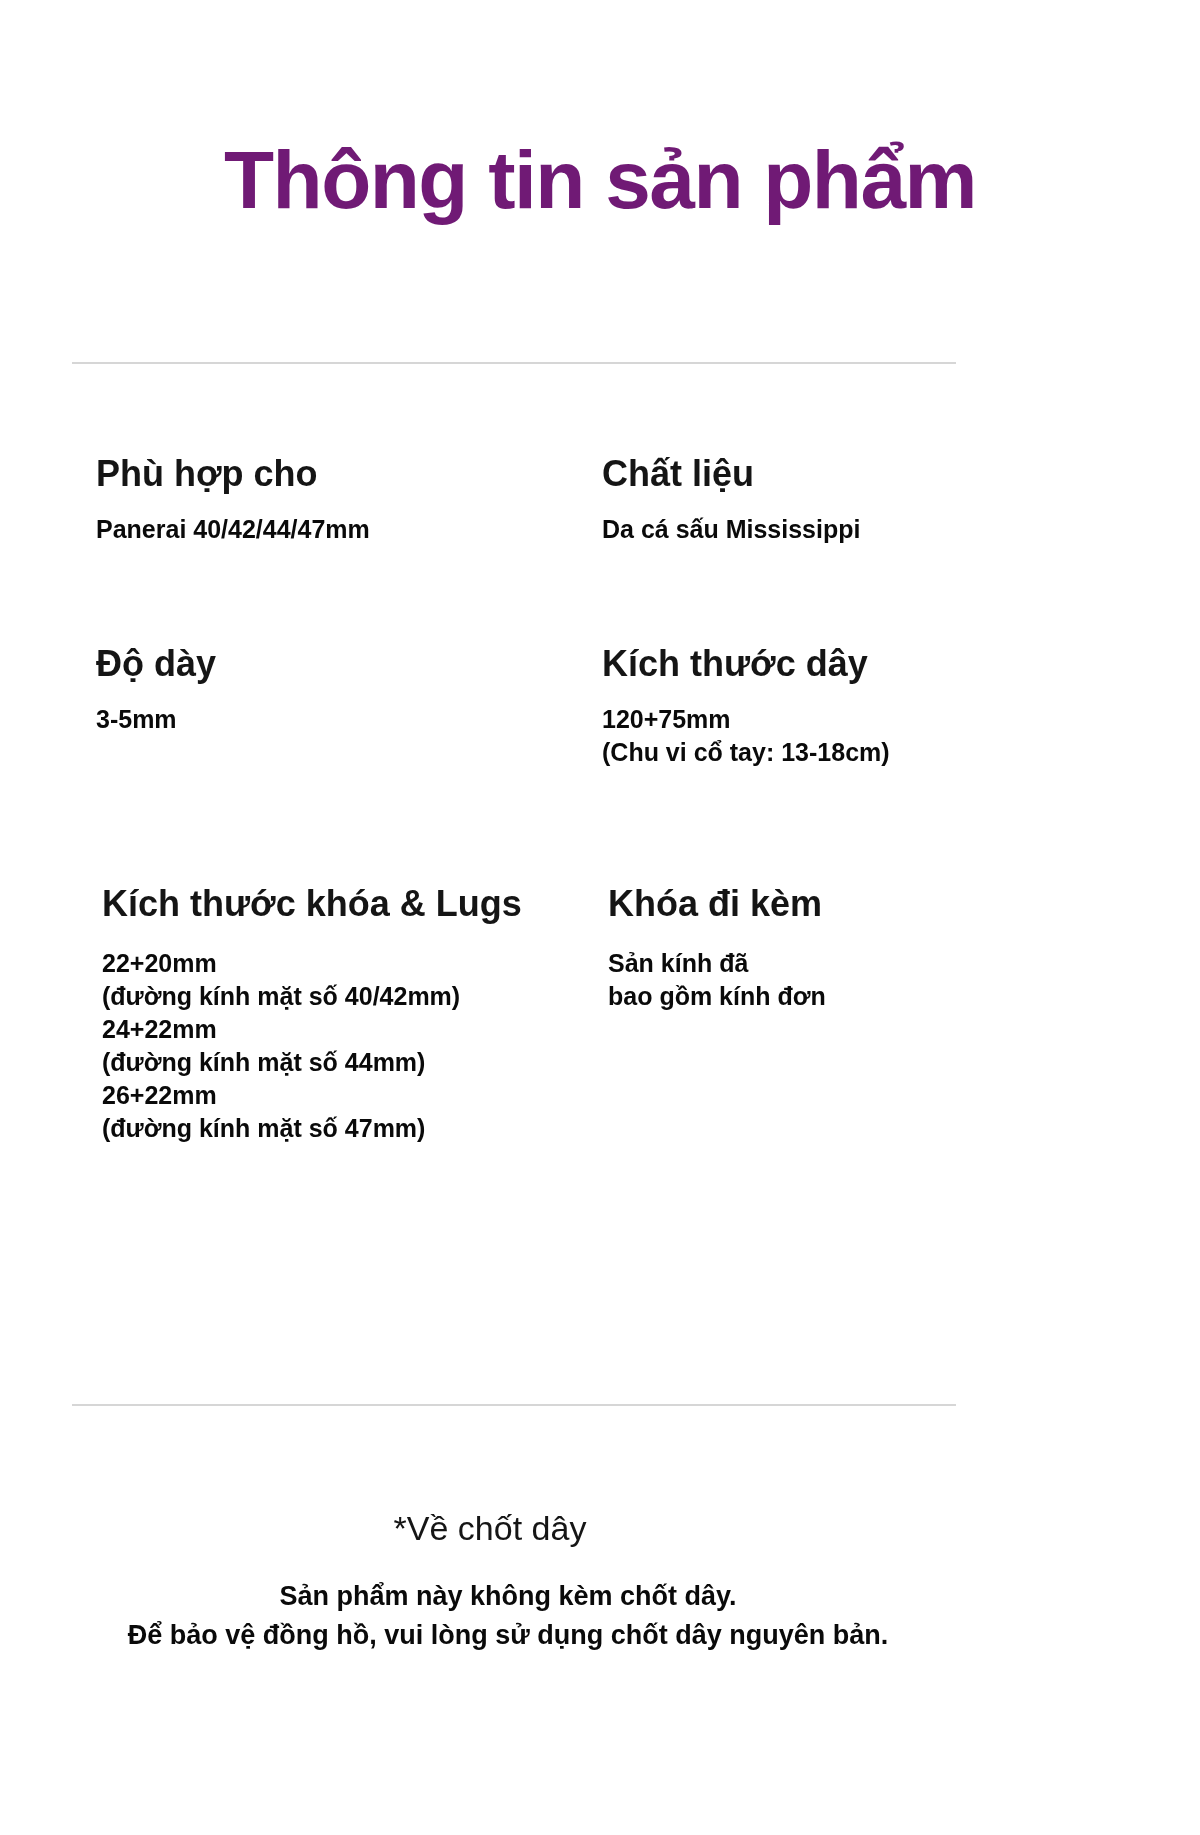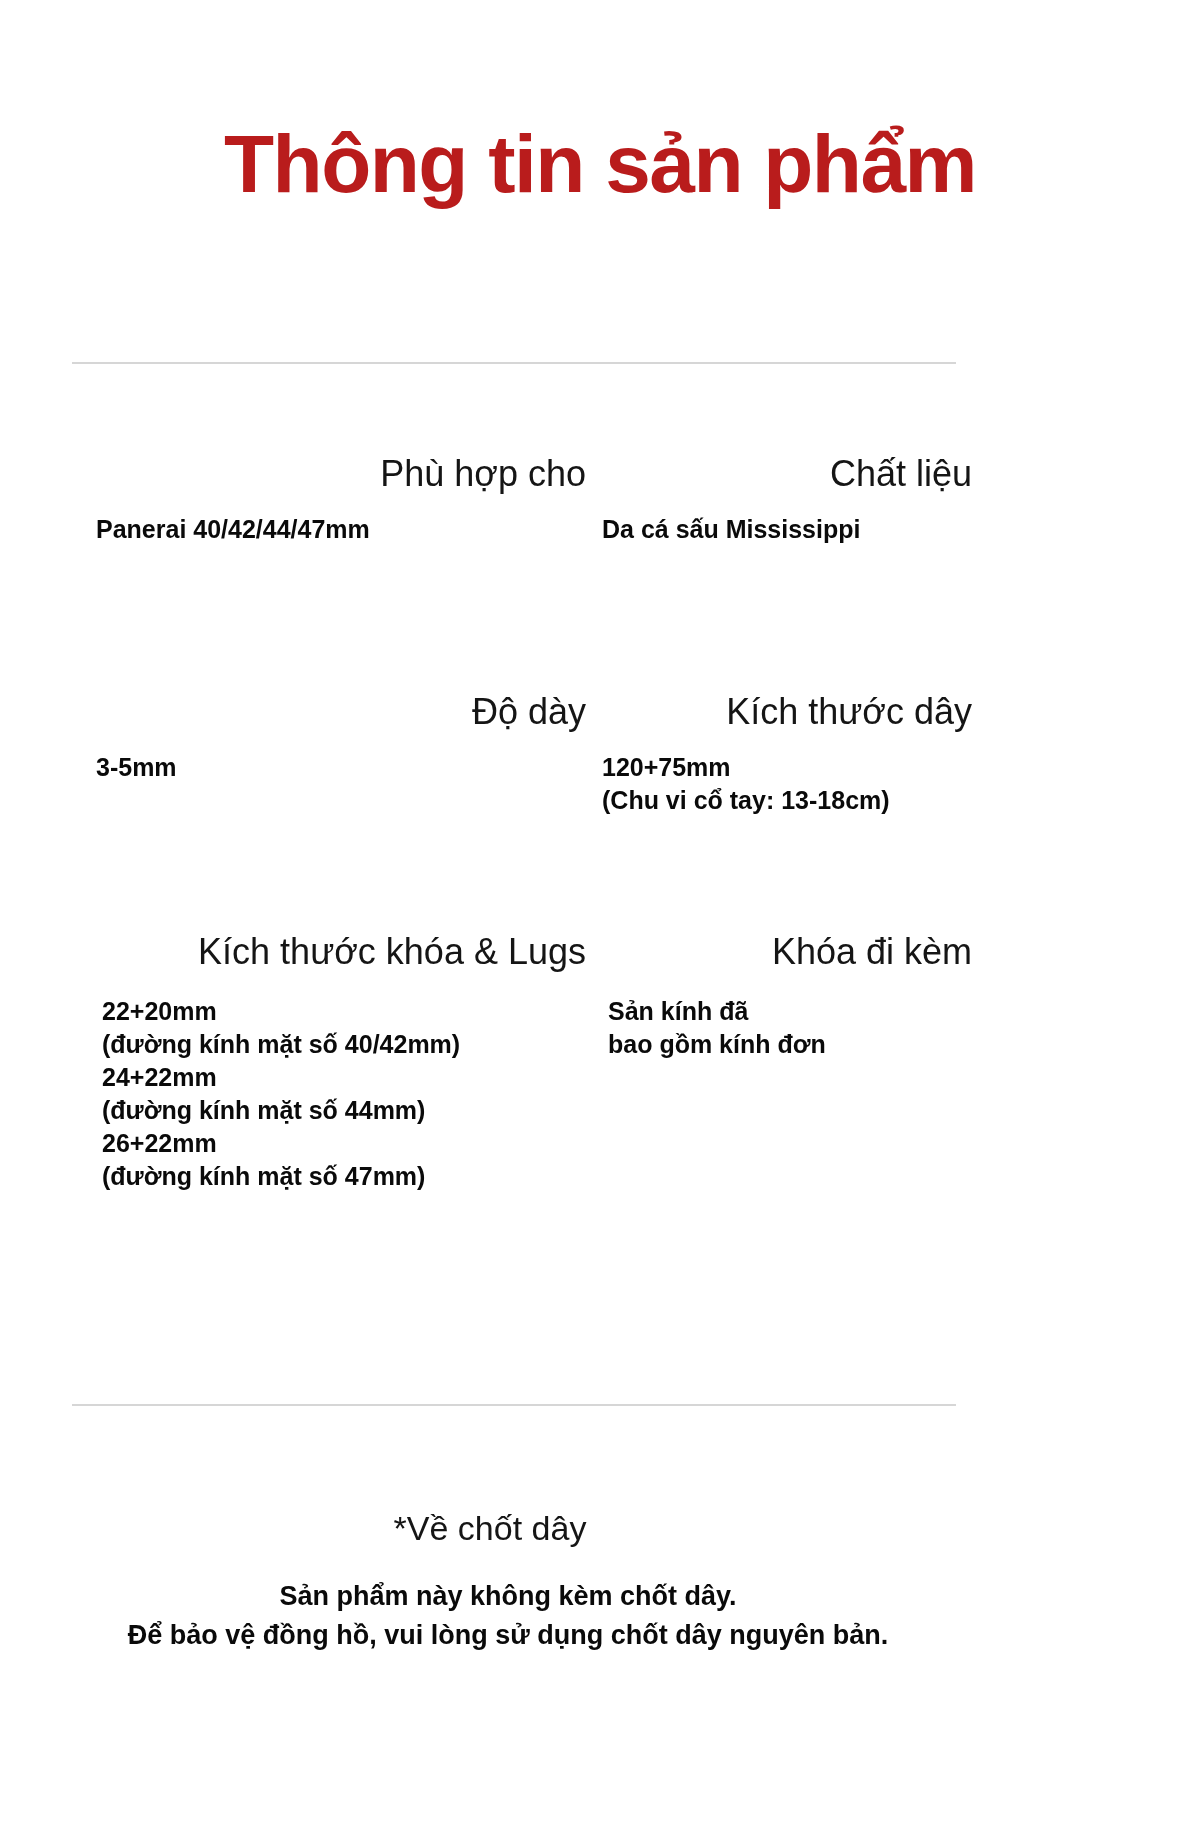--- a/index.html
+++ b/index.html
@@ -32,22 +32,22 @@
     top: 118px;
     width: 1200px;
     text-align: center;
   }
 
   .page-title {
     font-size: 82px;
     font-weight: 700;
     letter-spacing: -1.5px;
     line-height: 1.12;
-    color: #b91c1c;
-    margin: 0;
+    color: #701a75;
+    margin: 16px;
     white-space: nowrap;
   }
 
   
   .divider {
     position: absolute;
     left: 72px;
     width: 884px;
     height: 0;
     border-top: 2px solid #d6d6d6;
@@ -64,21 +64,21 @@
     width: 900px;
   }
 
   .spec-row {
     display: flex;
     flex-direction: row;
     align-items: flex-start;
   }
 
   .spec-row.row-1 { min-height: 190px; }
-  .spec-row.row-2 { min-height: 240px; margin-top: 48px; }
+  .spec-row.row-2 { min-height: 240px; }
   .spec-row.row-3 { min-height: 10px; }
 
   .spec-cell {
     box-sizing: border-box;
   }
 
   .spec-cell.left {
     width: 514px;
     padding-left: 24px;
   }
@@ -87,27 +87,26 @@
     width: 386px;
     padding-left: 16px;
   }
 
   
   .row-3 .spec-cell.left { padding-left: 30px; }
   .row-3 .spec-cell.right { padding-left: 22px; }
 
   .spec-label {
     font-size: 36px;
-    font-weight: 400;
+    font-weight: 700;
     line-height: 1.2;
     color: #151515;
     letter-spacing: 0px;
     white-space: nowrap;
     margin: 0 0 18px 0;
-    text-align: right;
   }
 
   .row-3 .spec-label {
     margin-bottom: 22px;
   }
 
   .spec-value {
     font-size: 25px;
     font-weight: 700;
     line-height: 1.32;

